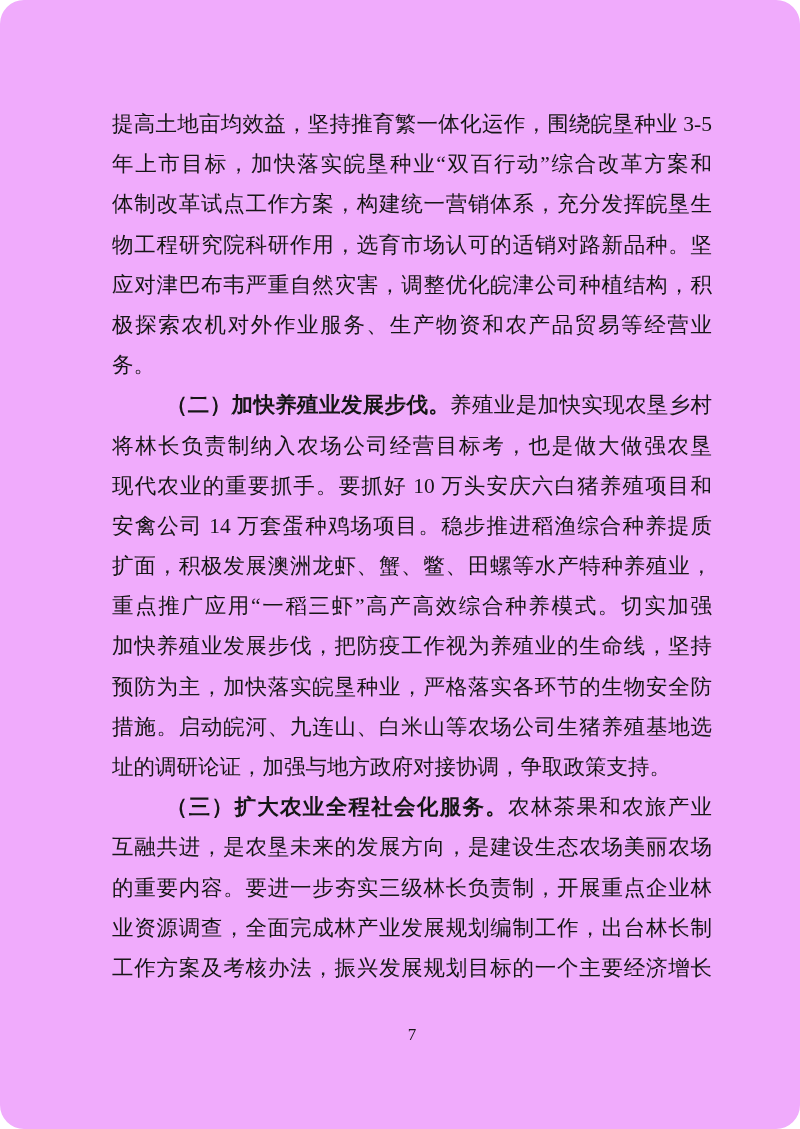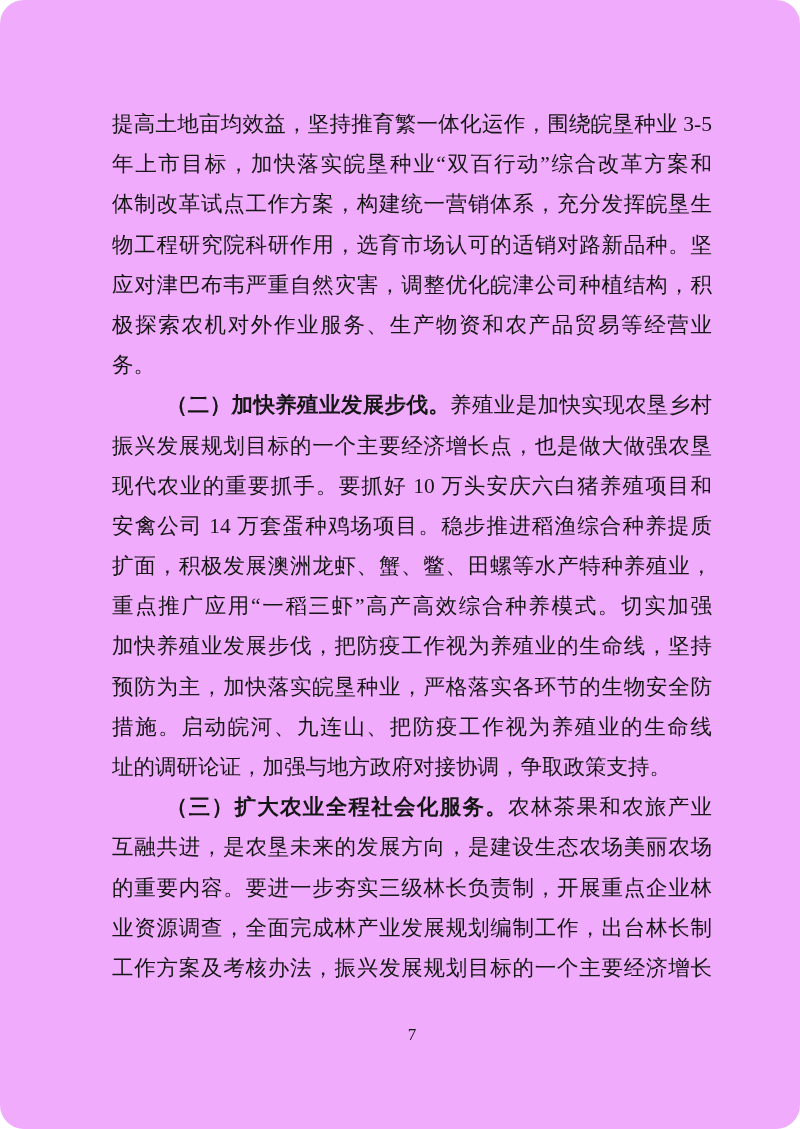--- a/index.html
+++ b/index.html
@@ -59,28 +59,28 @@
   <div class="text-block">
     <div class="line">提高土地亩均效益，坚持推育繁一体化运作，围绕皖垦种业 3-5</div>
     <div class="line">年上市目标，加快落实皖垦种业“双百行动”综合改革方案和</div>
     <div class="line">体制改革试点工作方案，构建统一营销体系，充分发挥皖垦生</div>
     <div class="line">物工程研究院科研作用，选育市场认可的适销对路新品种。坚</div>
     <div class="line">应对津巴布韦严重自然灾害，调整优化皖津公司种植结构，积</div>
     <div class="line">极探索农机对外作业服务、生产物资和农产品贸易等经营业</div>
     <div class="line end">务。</div>
 
     <div class="line indent"><span class="bold">（二）加快养殖业发展步伐。</span><span>养殖业是加快实现农垦乡村</span></div>
-    <div class="line">振兴发展规划目标的一个主要经济增长点，也是做大做强农垦</div>
+    <div class="line">将林长负责制纳入农场公司经营目标考，也是做大做强农垦</div>
     <div class="line">现代农业的重要抓手。要抓好 10 万头安庆六白猪养殖项目和</div>
     <div class="line">安禽公司 14 万套蛋种鸡场项目。稳步推进稻渔综合种养提质</div>
     <div class="line">扩面，积极发展澳洲龙虾、蟹、鳖、田螺等水产特种养殖业，</div>
     <div class="line">重点推广应用“一稻三虾”高产高效综合种养模式。切实加强</div>
     <div class="line">加快养殖业发展步伐，把防疫工作视为养殖业的生命线，坚持</div>
     <div class="line">预防为主，加快落实皖垦种业，严格落实各环节的生物安全防控</div>
-    <div class="line">措施。启动皖河、九连山、把防疫工作视为养殖业的生命线</div>
+    <div class="line">措施。启动皖河、九连山、白米山等农场公司生猪养殖基地选</div>
     <div class="line end">址的调研论证，加强与地方政府对接协调，争取政策支持。</div>
 
     <div class="line indent"><span class="bold">（三）扩大农业全程社会化服务。</span><span>农林茶果和农旅产业</span></div>
     <div class="line">互融共进，是农垦未来的发展方向，是建设生态农场美丽农场</div>
     <div class="line">的重要内容。要进一步夯实三级林长负责制，开展重点企业林</div>
     <div class="line">业资源调查，全面完成林产业发展规划编制工作，出台林长制</div>
     <div class="line">工作方案及考核办法，振兴发展规划目标的一个主要经济增长点</div>
   </div>
 
   <div class="page-number">7</div>

